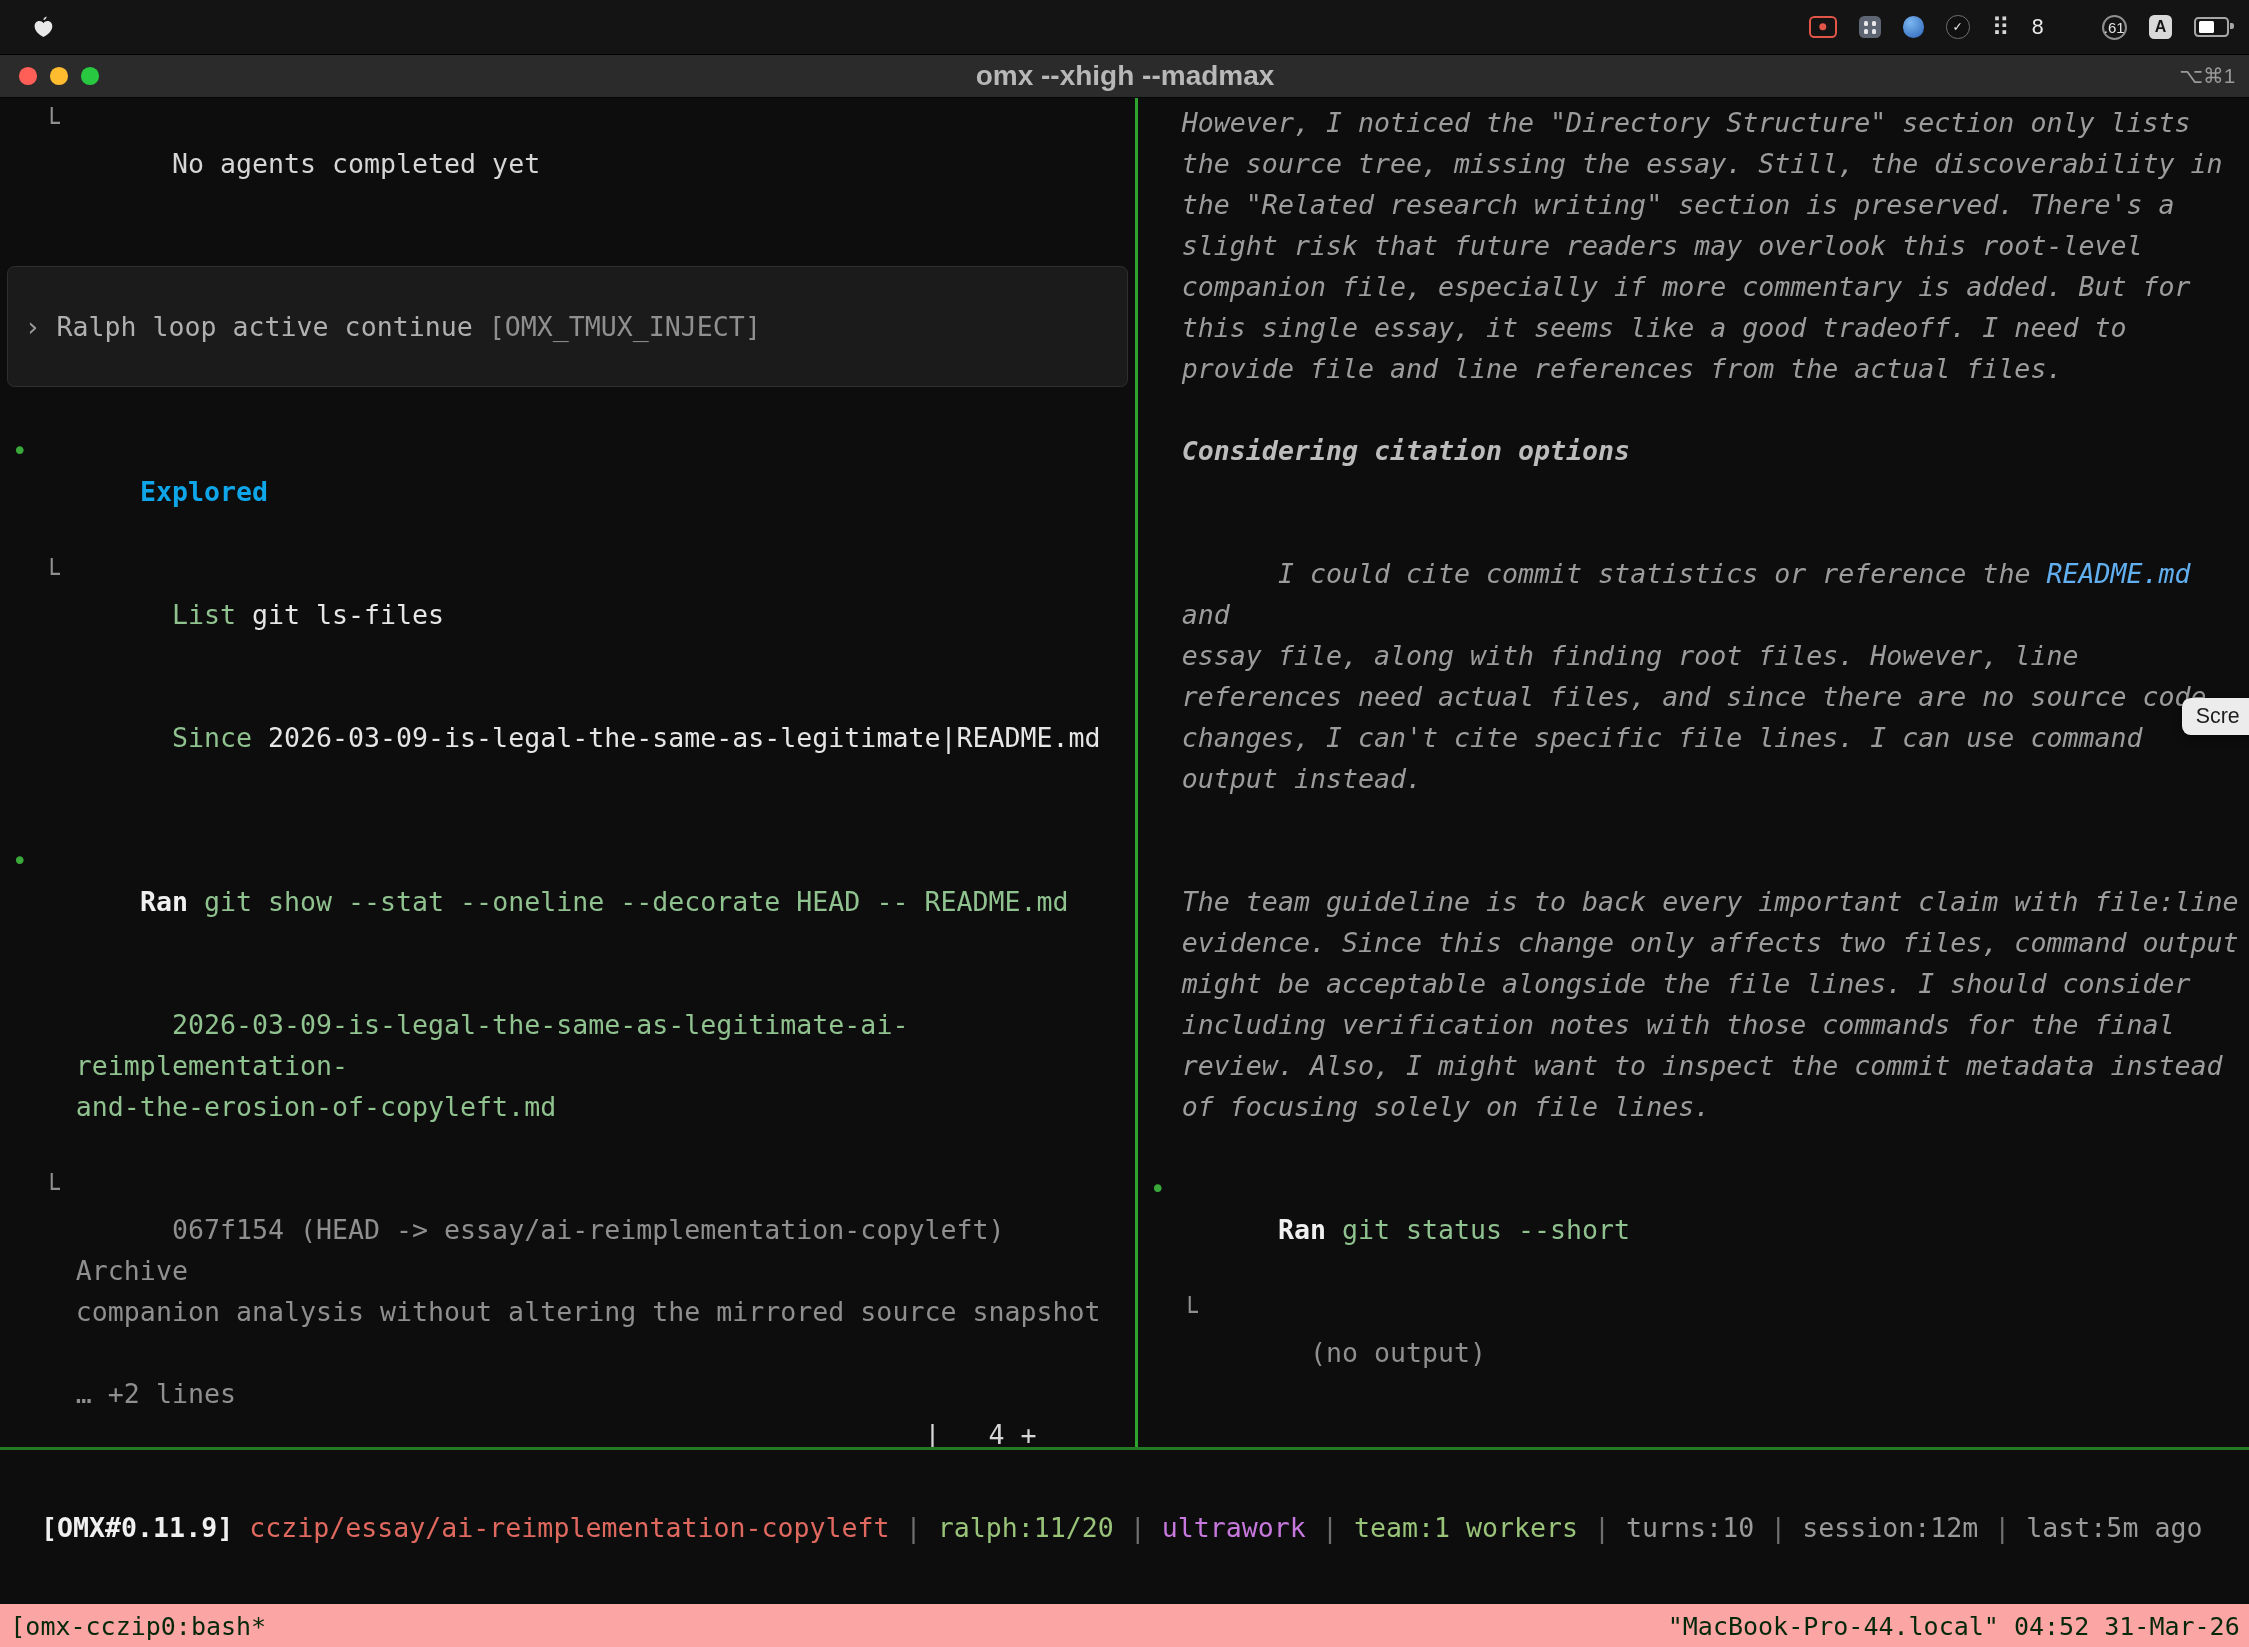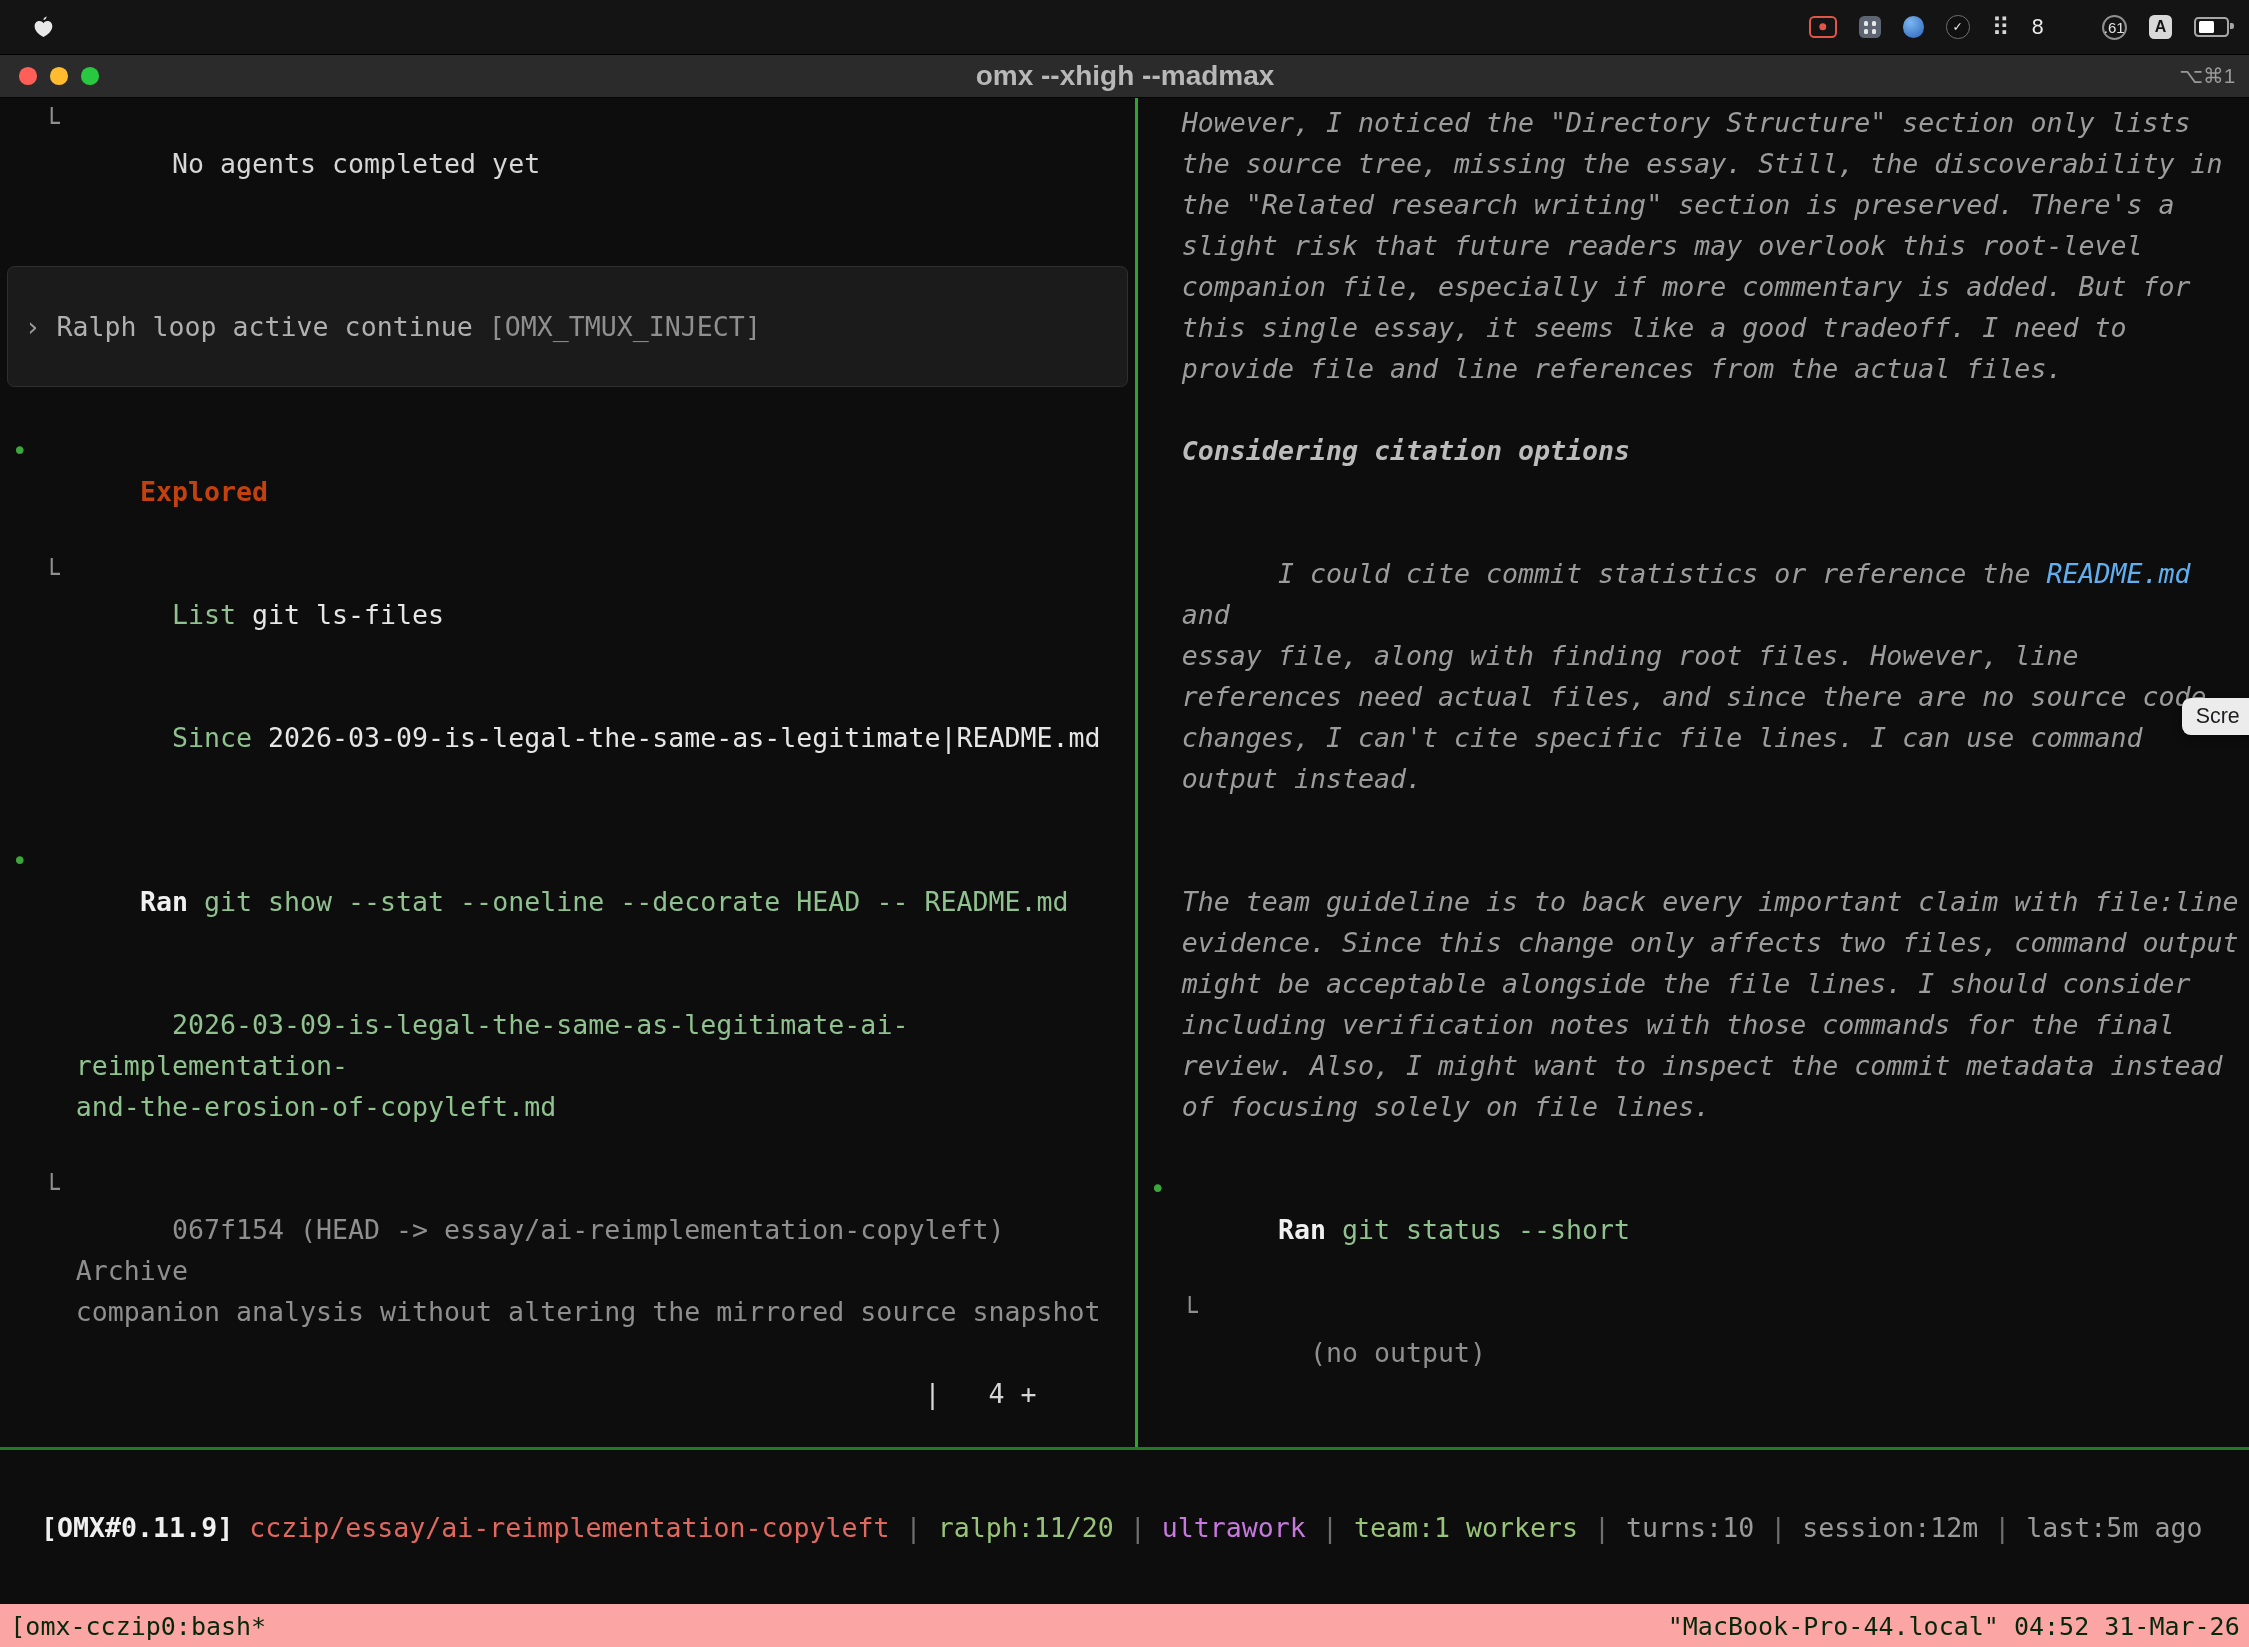--- a/index.html
+++ b/index.html
@@ -66,21 +66,21 @@
   .hang .lead{position:absolute;left:2ch;top:0;}
   .bul{position:relative;padding-left:2ch;}
   .bul .dot{position:absolute;left:0;top:0;color:#3aa83a;}
   .stat{position:relative;padding-left:5ch;}
   .stat .statcount{position:absolute;left:57ch;top:0;}
   .fg{color:#e6e6e6;}
   .dim{color:#8f8f8f;}
   .soft{color:#d6d6d6;}
   .cmd{color:#8fc28f;}
   .verb{color:#8fc28f;margin-right:1ch;}
-  b.fg,strong.fg{font-weight:700;color:#c2410c;}
+  b.fg,strong.fg{font-weight:700;color:#0ea5e9;}
   .ranverb{font-weight:700;color:#f0f0f0;margin-right:1ch;}
   .card{
     background:#1b1b1b;border:1.5px solid #2f2f2f;border-radius:7.4px;
     margin-left:-4.4px;margin-right:1.5px;display:flex;align-items:center;
     padding:0 16px;box-sizing:border-box;
   }
   .banner{height:121px;color:#b0b0b0;}
   .banner .tag{color:#8f8f8f;}
   .banner > span{margin-right:1ch;}
   .prompt{color:#9a9a9a;margin-right:1ch;}
@@ -176,20 +176,21 @@
       <span class="dot">•</span><span class="ranverb">Ran</span><span class="cmd">git show --stat --oneline --decorate HEAD -- README.md</span>
     </div>
     <div class="hang">
       <span class="cmd">2026-03-09-is-legal-the-same-as-legitimate-ai-reimplementation-
 and-the-erosion-of-copyleft.md</span>
     </div>
     <div class="hang">
       <span class="lead dim">└</span><span class="dim">067f154 (HEAD -&gt; essay/ai-reimplementation-copyleft) Archive
 companion analysis without altering the mirrored source snapshot</span>
     </div>
+    <div class="hang dim">… +2 lines</div>
     <div class="stat">
       <span class="statcount soft">|   4 +</span>
     </div>
 
   </section>
 
   <div class="pane-divider"></div>
 
   <section class="pane pane-right">
     <div class="para">However, I noticed the "Directory Structure" section only lists

